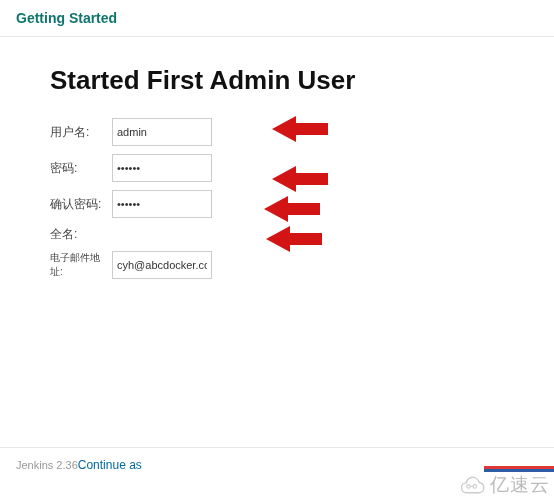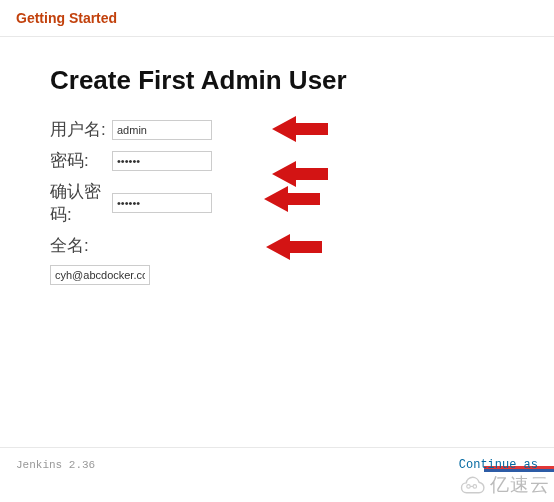--- a/index.html
+++ b/index.html
@@ -11,68 +11,66 @@
       position: relative;
       overflow: hidden;
     }
     .header {
       padding: 10px 16px;
       border-bottom: 1px solid #e8e8e8;
     }
     .header h3 {
       font-size: 14px;
       font-weight: bold;
-      color: #c2410c;
+      color: #0f766e;
     }
     .content {
       padding: 28px 50px 0 50px;
     }
     .title {
       font-size: 26px;
       font-weight: bold;
       color: #111;
       margin-bottom: 22px;
     }
     .form-row {
       display: flex;
       align-items: center;
       margin-bottom: 8px;
       position: relative;
     }
     .form-label {
       width: 62px;
-      font-size: 17px;
+      font-size: 12px;
       color: #444;
       text-align: left;
       flex-shrink: 0;
     }
     .form-input {
       width: 100px;
-      height: 20px;
+      height: 28px;
       border: 1px solid #ccc;
       font-size: 11px;
       padding: 1px 4px;
       color: #333;
       outline: none;
     }
     .arrow {
       position: absolute;
       left: 222px;
     }
     .footer {
       position: absolute;
       bottom: 0;
       left: 0;
       right: 0;
       border-top: 1px solid #e8e8e8;
       padding: 10px 16px 30px 16px;
       display: flex;
-      justify-content: space-between;
       align-items: center;
-      font-family: Liberation Mono, monospace;
     }
     .footer-left {
       font-size: 11px;
       color: #999;
     }
     .footer-right {
       font-size: 12px;
       color: #0369a1;
       cursor: pointer;
     }
@@ -104,21 +102,21 @@
     }
   </style>
 </head>
 <body>
 
 <div class="header">
   <h3>Getting Started</h3>
 </div>
 
 <div class="content">
-  <h1 class="title">Create First Admin User</h1>
+  <h1 class="title">Started First Admin User</h1>
 
   <div class="form-row">
     <span class="form-label">用户名:</span>
     <input class="form-input" type="text" value="admin" style="">
     <span class="arrow" style="top:-6px;">
       <svg width="56" height="34" viewBox="0 0 56 34">
           <polygon points="0,17 24,4 24,11 56,11 56,23 24,23 24,30" fill="#d31414"></polygon>
         </svg>
     </span>
   </div>
@@ -146,20 +144,21 @@
   <div class="form-row">
     <span class="form-label">全名:</span>
     <span class="arrow" style="top:-4px;left:216px;">
       <svg width="56" height="34" viewBox="0 0 56 34">
           <polygon points="0,17 24,4 24,11 56,11 56,23 24,23 24,30" fill="#d31414"></polygon>
         </svg>
     </span>
   </div>
 
   <div class="form-row">
+    <span class="form-label" style="width:62px;font-size:10px;">电子邮件地址:</span>
     <input class="form-input" type="text" value="cyh@abcdocker.com" style="">
   </div>
 </div>
 
 <div class="save-box"></div>
 
 <div class="footer">
   <span class="footer-left">Jenkins 2.36</span>
   <span class="footer-right">Continue as</span>
 </div>

